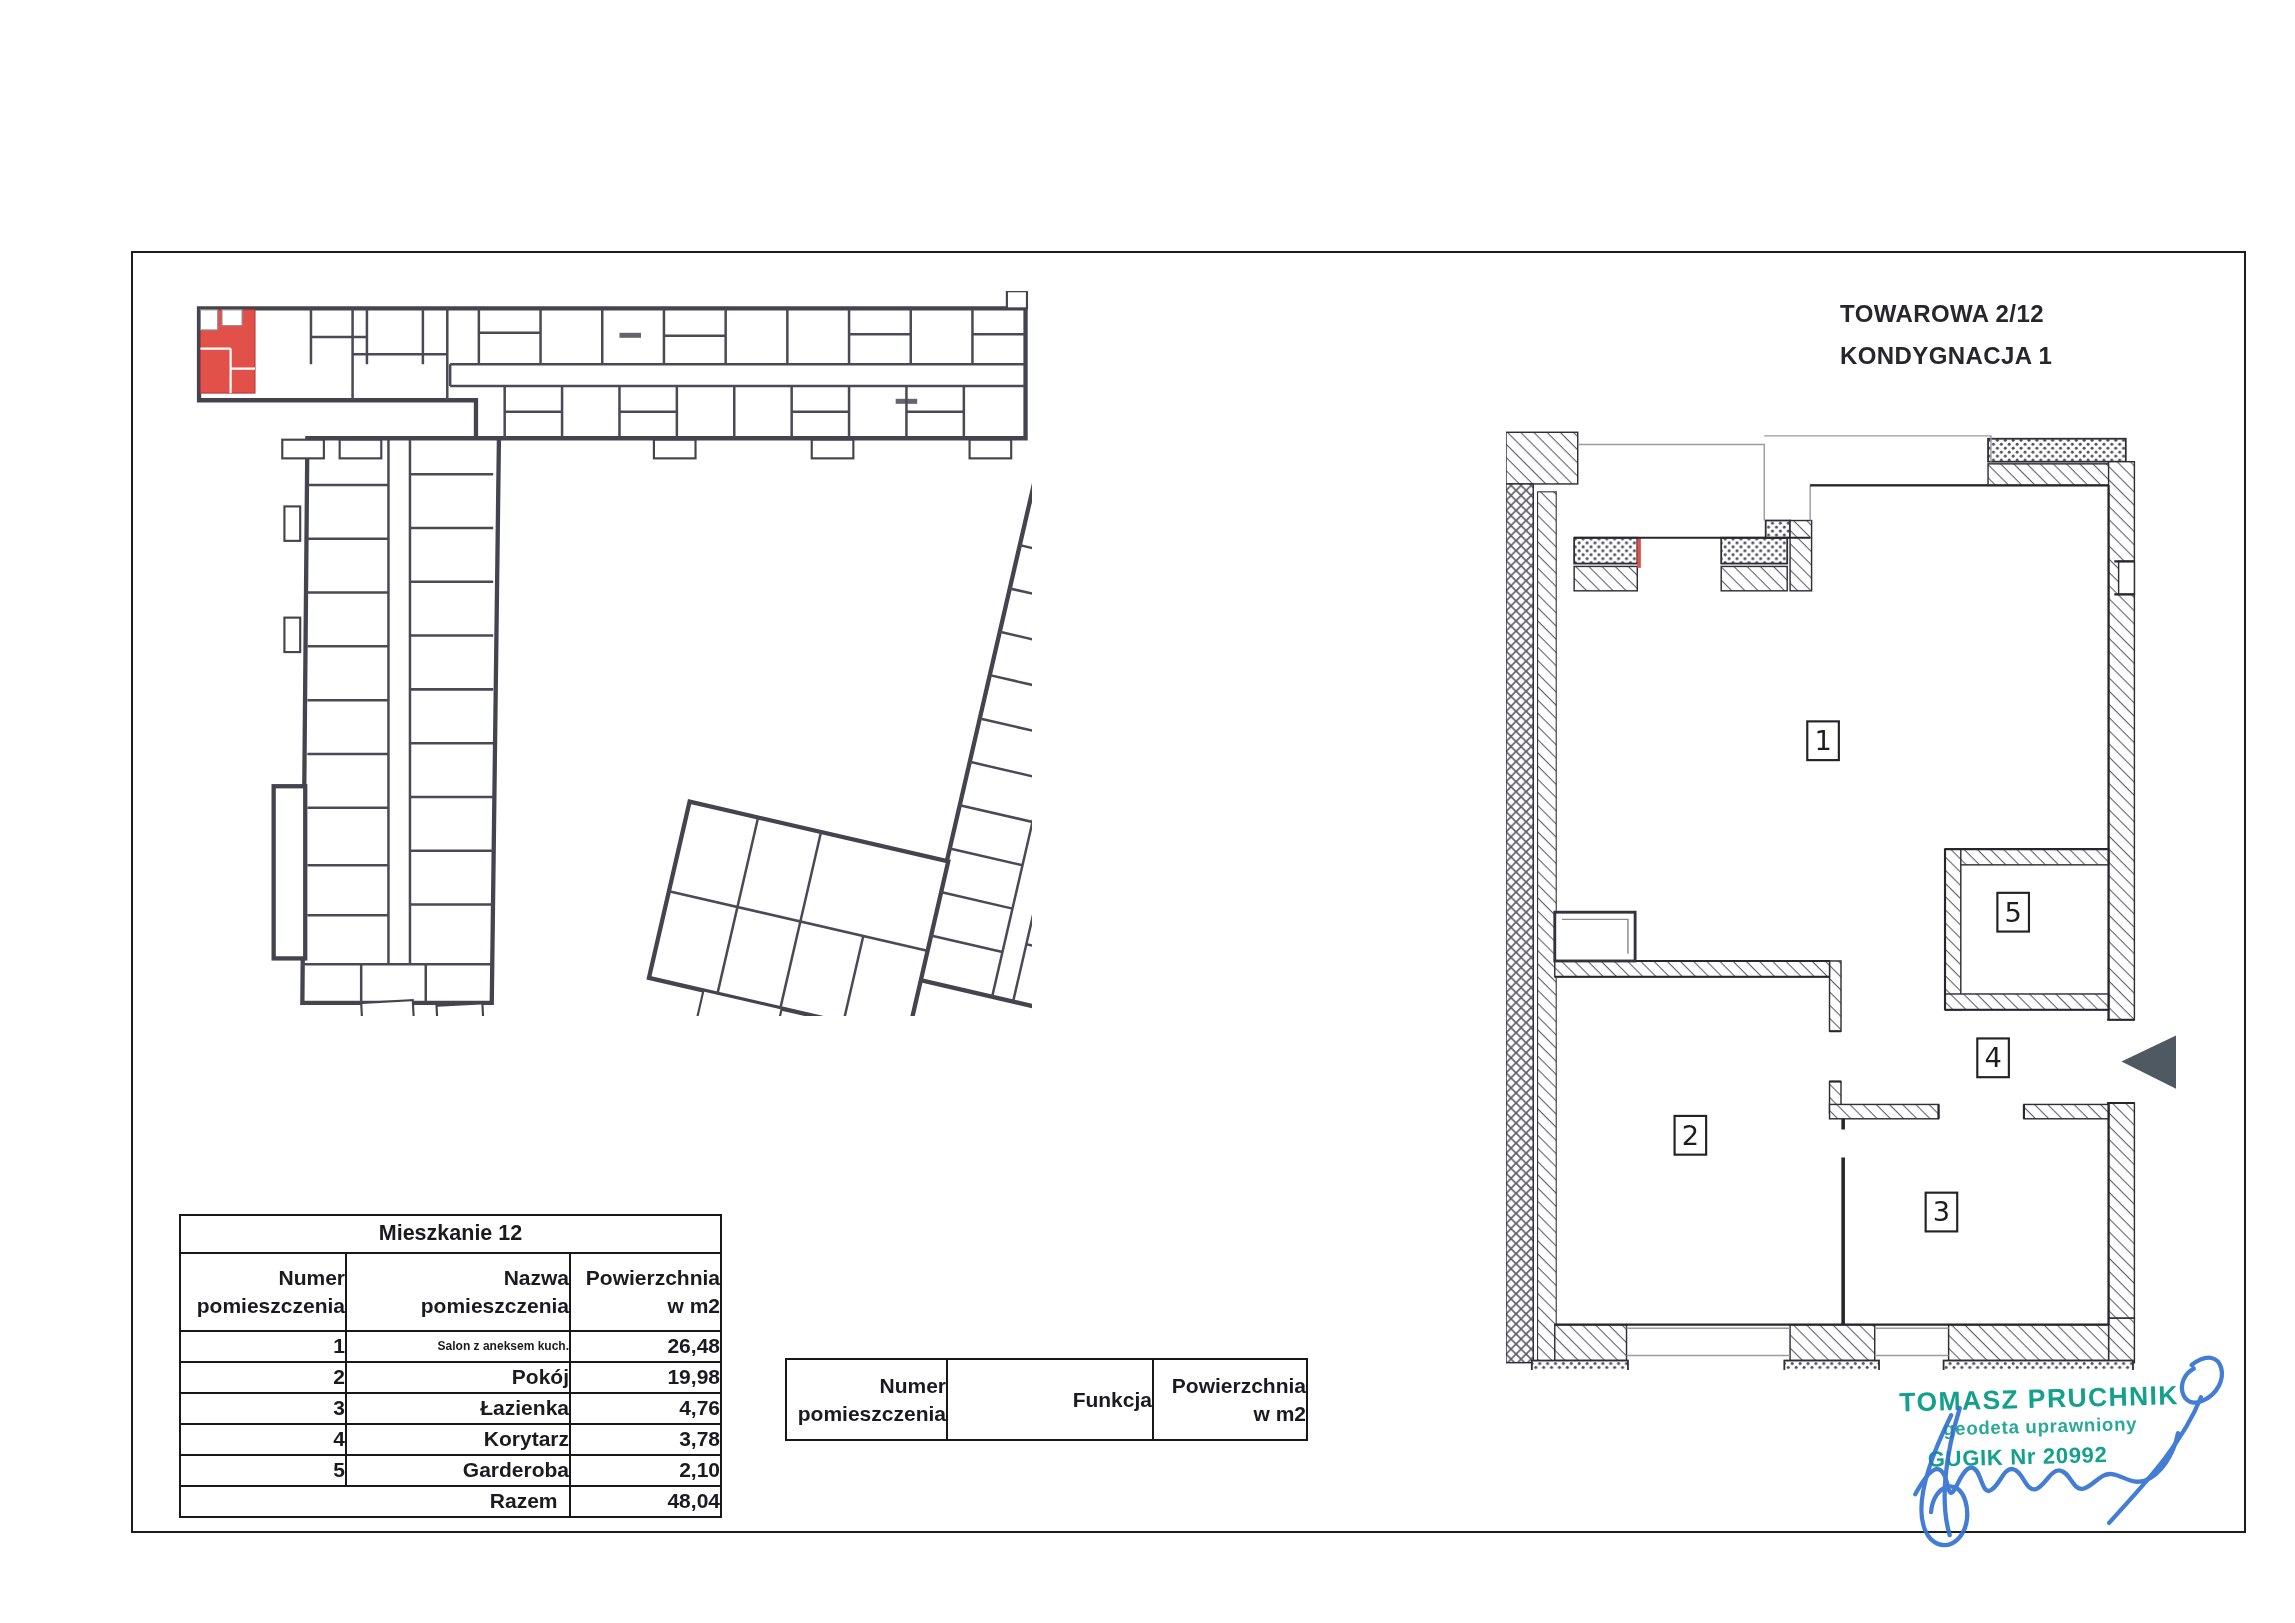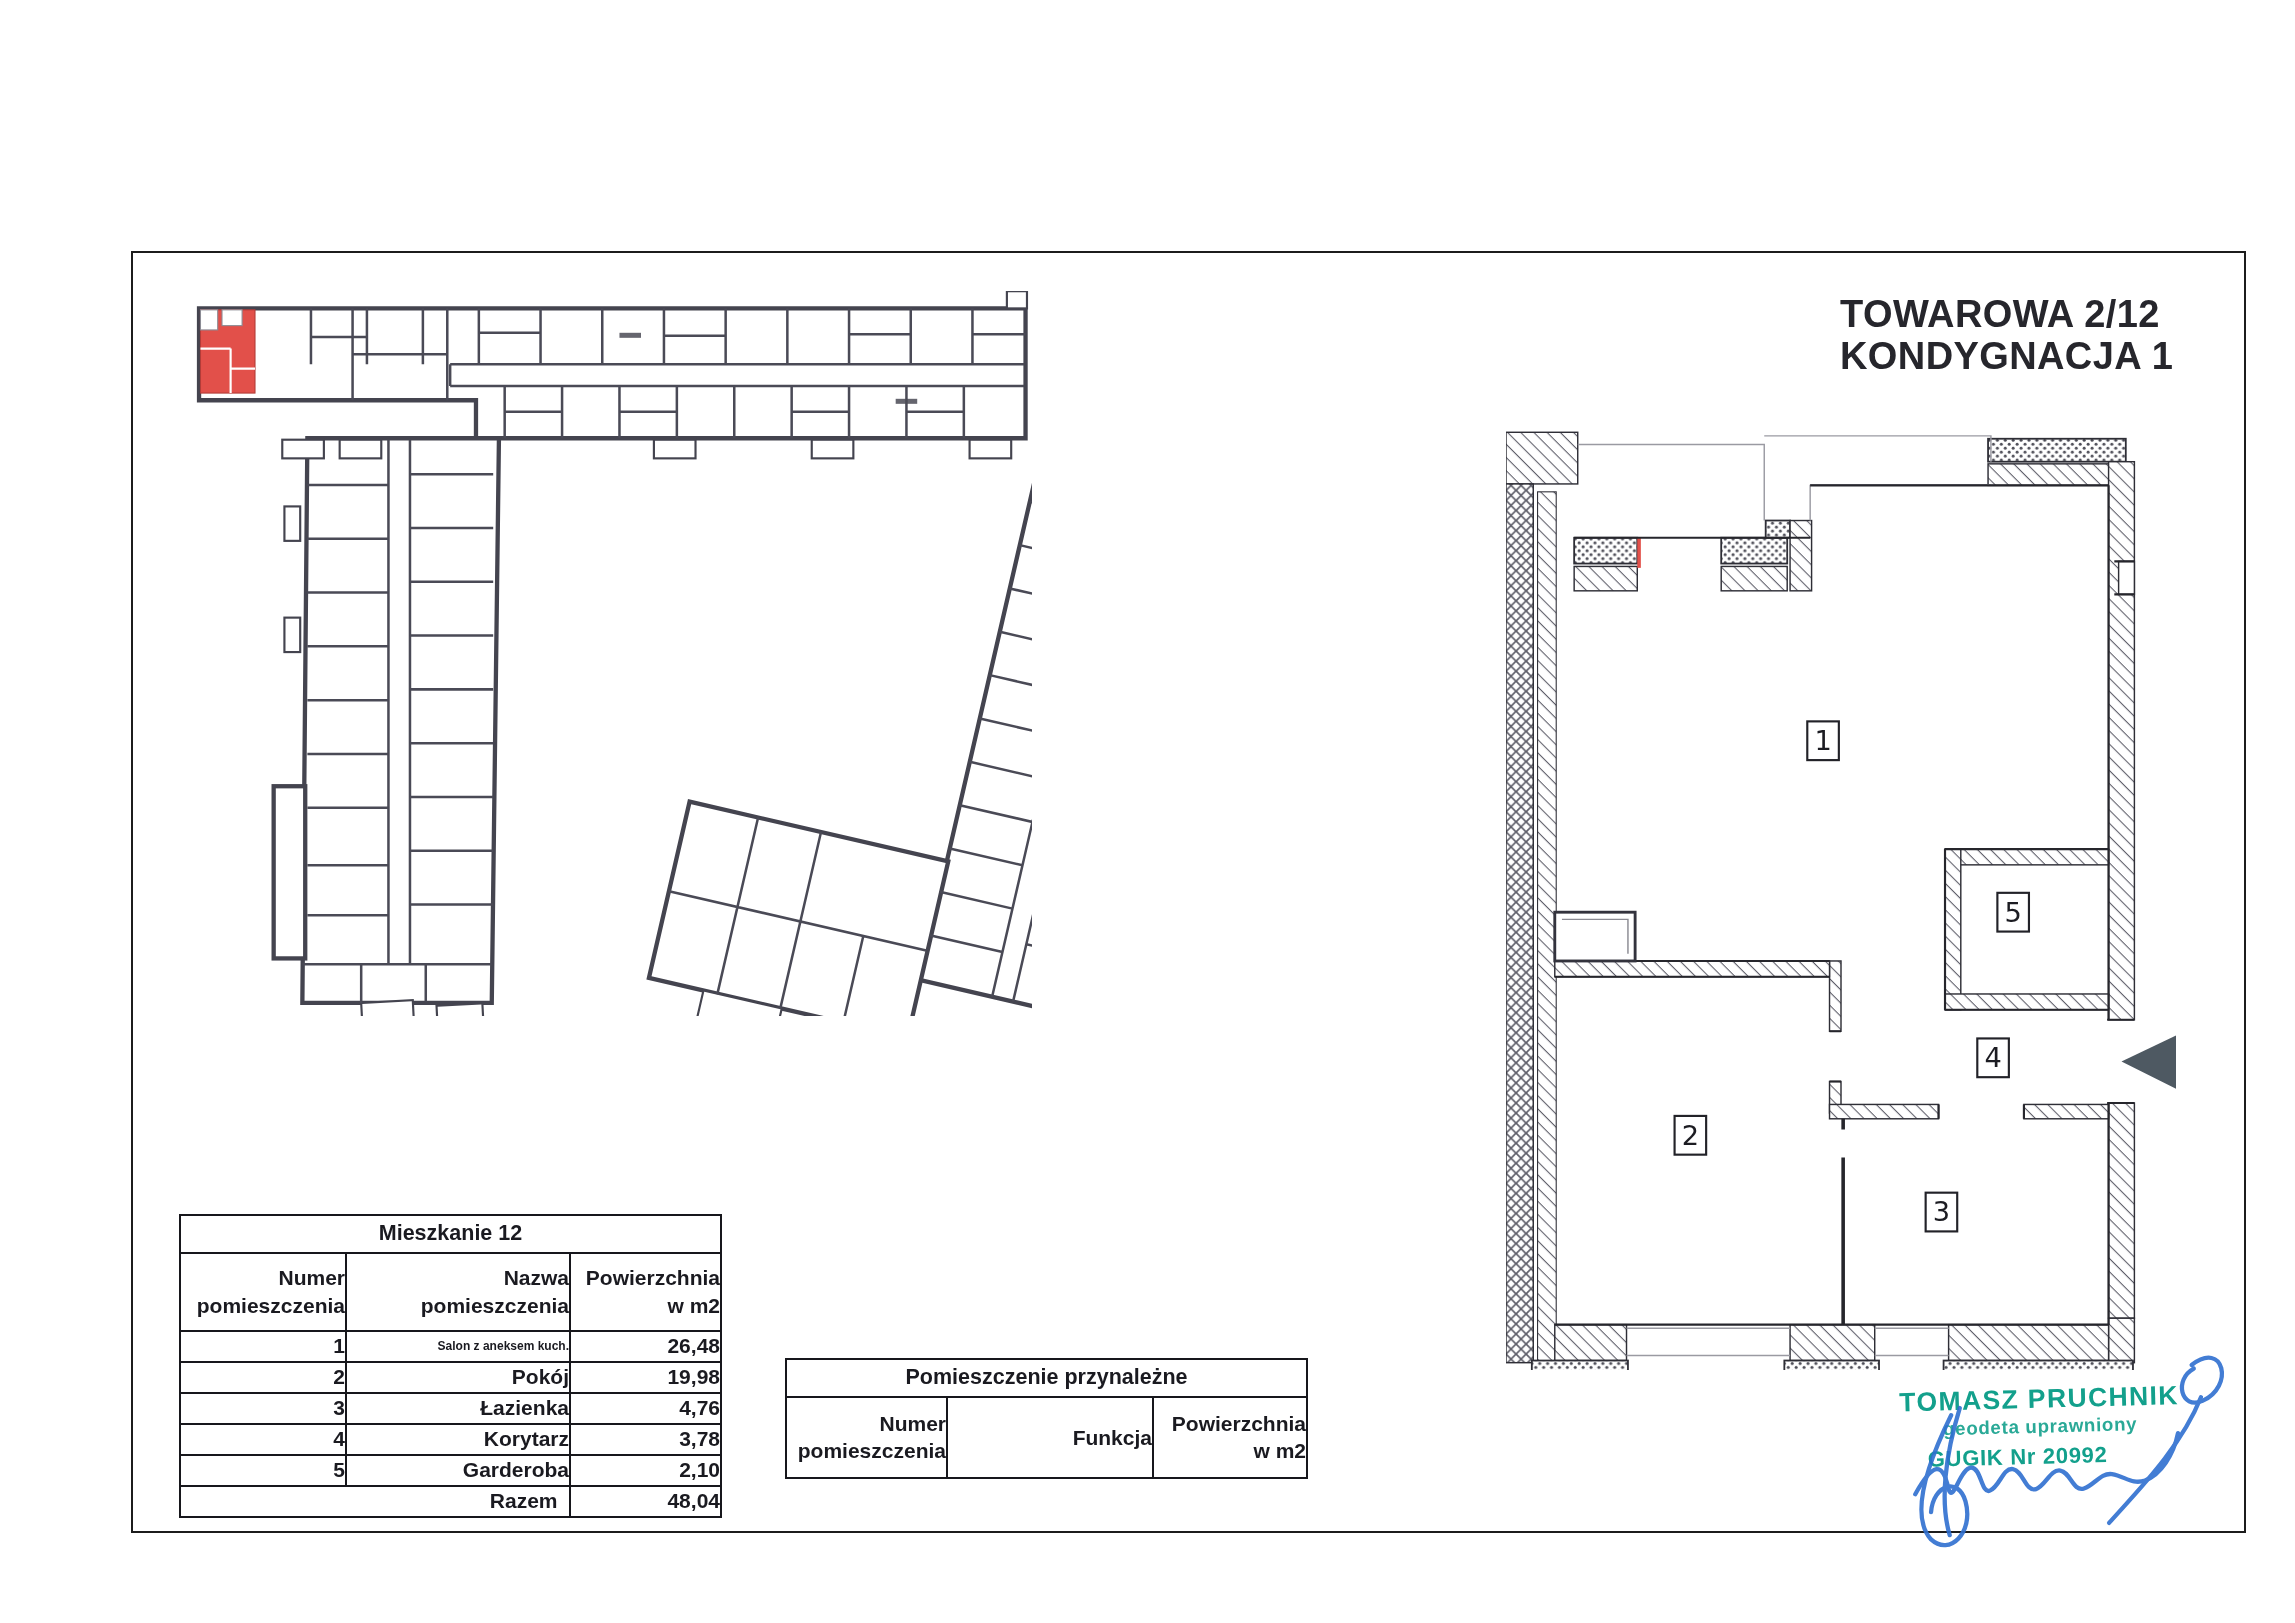--- a/index.html
+++ b/index.html
@@ -1,19 +1,19 @@
 <!DOCTYPE html>
 <html style="--stamp-green: #13a08c;font-size:11.5px"><head>
 <meta charset="utf-8">
 <style>
   html,body{margin:0;padding:0;background:#ffffff;}
   #canvas{position:relative;width:2295px;height:1623px;background:#ffffff;overflow:hidden;
           font-family:"Liberation Sans",sans-serif;color:#1d1d23;}
   .frame{position:absolute;left:131px;top:251px;width:2111px;height:1278px;border:2.2px solid #1c1c1c;}
-  .title{position:absolute;left:1840px;top:293px;font-size:38px;font-weight:600;
+  .title{position:absolute;left:1840px;top:293px;font-size:24px;font-weight:600;
          line-height:42px;letter-spacing:0.4px;color:#26262c;}
   .tblwrap{position:absolute;}
   table.tbl{border-collapse:collapse;table-layout:fixed;font:600 21px "Liberation Sans",sans-serif;
             color:#1a1a20;background:#fff;}
   table.tbl td{border:2.2px solid #17171c;text-align:right;vertical-align:middle;padding:0;}
   table.tbl .t-title{text-align:center;padding:2.9px 7.2px;font-size:21.5px;height:30px;}
   table.tbl .hdr{height:76px;white-space:pre-line;line-height:1.3;}
   table.tbl .drow{height:29px;}
   table.tbl .small{font-size:12px;}
   table.tbl .razlab{text-align:right;padding-right:11.5px;font-weight:700;}
@@ -266,23 +266,20 @@
   </div>
 
   <div class="tblwrap" style="left:785px;top:1358px;">
     <table class="tbl" id="t2" style="border:2.9px solid #111;">
       <colgroup>
           <col style="width:161px">
           <col style="width:206px">
           <col style="width:154px">
         </colgroup>
       <tbody>
-          <tr>
-            <td colspan="3" class="t-title">Pomieszczenie przynależne</td>
-          </tr>
       <tr>
         <td class="hdr">Numer
 pomieszczenia</td>
         <td class="hdr">Funkcja</td>
         <td class="hdr">Powierzchnia
 w m2</td>
       </tr>
     </tbody>
       </table>
   </div>

